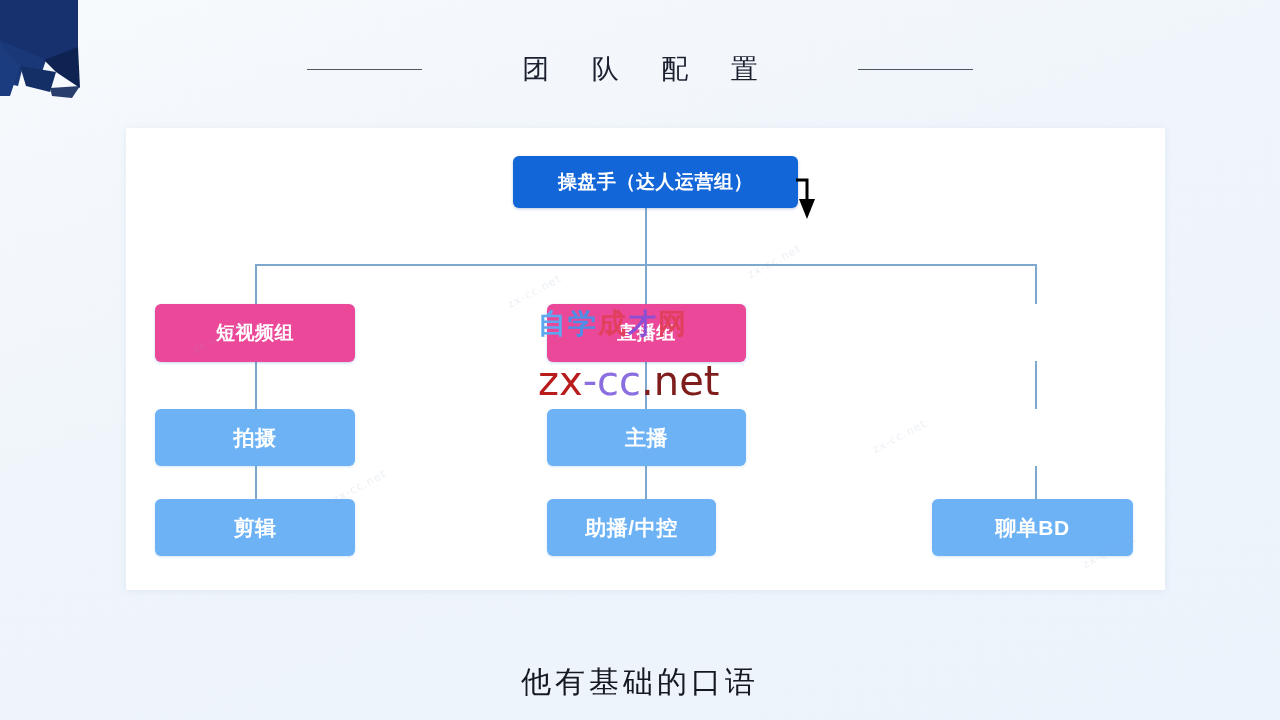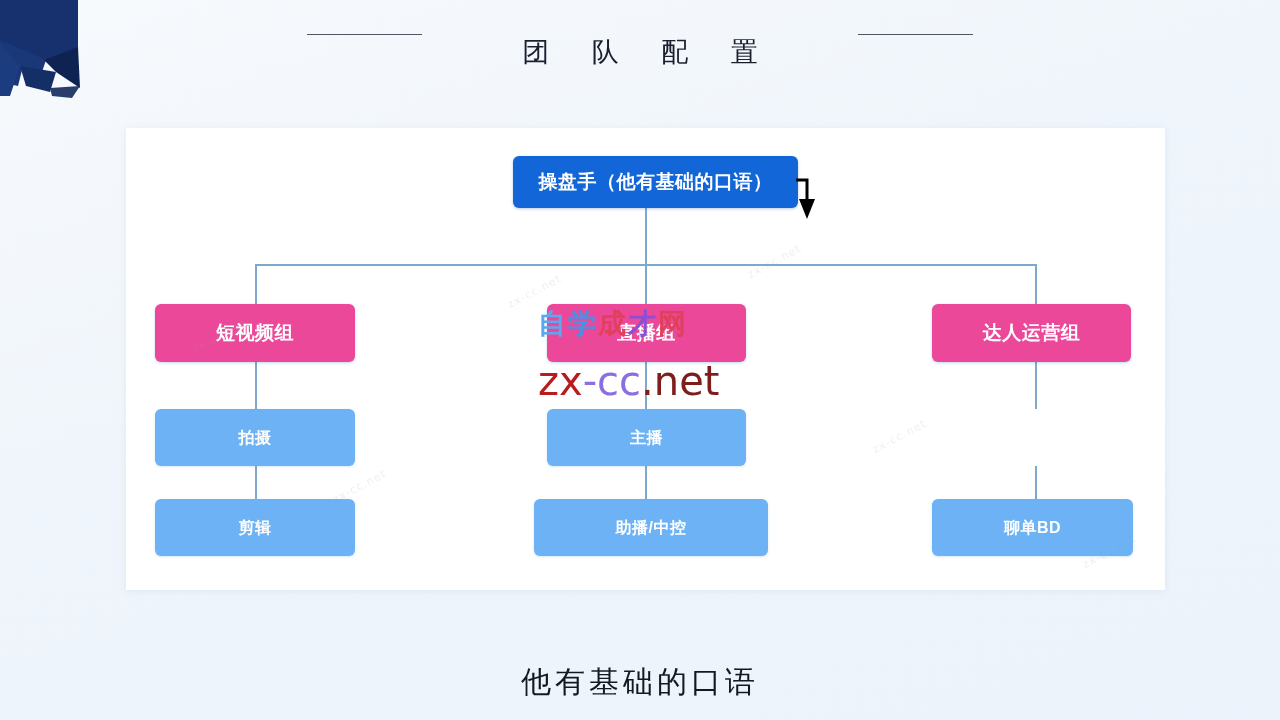--- a/index.html
+++ b/index.html
@@ -44,21 +44,21 @@
   }
 
   
   .header {
     position: absolute;
     left: 0; top: 34px;
     width: 1280px;
     height: 70px;
     z-index: 5;
     display: flex;
-    align-items: flex-start;
+    align-items: center;
     justify-content: center;
     gap: 13px;
   }
   .rule {
     width: 115px;
     height: 1px;
     background: #333a46;
     opacity: .85;
   }
   .rule.left  { margin-right: 70px; }
@@ -109,21 +109,21 @@
     font-size: 19px;
     box-shadow: 0 1px 3px rgba(30,80,160,.30);
   }
   .node.lvl2 {
     background: #ec4899;
     font-size: 19px;
     box-shadow: 0 1px 3px rgba(30,110,200,.28);
   }
   .node.lvl3 {
     background: #6cb2f5;
-    font-size: 16px;
+    font-size: 21px;
     box-shadow: 0 1px 3px rgba(70,140,210,.22);
   }
 
   
   .conn {
     position: absolute;
     background: #7ea8cd;
   }
   .conn.v { width: 1.6px; }
   .conn.h { height: 1.6px; }
@@ -228,36 +228,35 @@
   <div class="conn v" style="left:909px; top:136px; height:40px;"></div>
 
   <div class="conn v" style="left:129px; top:233px; height:48px;"></div>
   <div class="conn v" style="left:519px; top:233px; height:48px;"></div>
   <div class="conn v" style="left:909px; top:233px; height:48px;"></div>
 
   <div class="conn v" style="left:129px; top:338px; height:33px;"></div>
   <div class="conn v" style="left:519px; top:338px; height:33px;"></div>
   <div class="conn v" style="left:909px; top:338px; height:33px;"></div>
 
-  <div class="node lvl1" style="left:387px; top:28px; width:285px; height:52px;">操盘手（他有基础的口语）</div>
+  <div class="node lvl1" style="left:387px; top:28px; width:285px; height:52px;">操盘手（达人运营组）</div>
 
   <div class="node lvl2" style="left:29px; top:176px; width:200px; height:58px;">短视频组</div>
 
   <div class="node lvl2" style="left:421px; top:176px; width:199px; height:58px;">直播组</div>
 
-  <div class="node lvl2" style="left:806px; top:176px; width:199px; height:58px;">达人运营组</div>
 
   <div class="node lvl3" style="left:29px; top:281px; width:200px; height:57px;">拍摄</div>
 
   <div class="node lvl3" style="left:421px; top:281px; width:199px; height:57px;">主播</div>
 
 
   <div class="node lvl3" style="left:29px; top:371px; width:200px; height:57px;">剪辑</div>
 
-  <div class="node lvl3" style="left:408px; top:371px; width:234px; height:57px;">助播/中控</div>
+  <div class="node lvl3" style="left:421px; top:371px; width:169px; height:57px;">助播/中控</div>
 
   <div class="node lvl3" style="left:806px; top:371px; width:201px; height:57px;">聊单BD</div>
 </div>
 
 <div class="pointer-arrow" style="left:794px; top:178px;">
   <svg width="36" height="44" viewBox="0 0 36 44">
     <path d="M2 2 H13 V23" stroke="#000000" stroke-width="3" fill="none"></path>
     <polygon points="5,21 21,21 13,41" fill="#000000"></polygon>
   </svg>
 </div>

